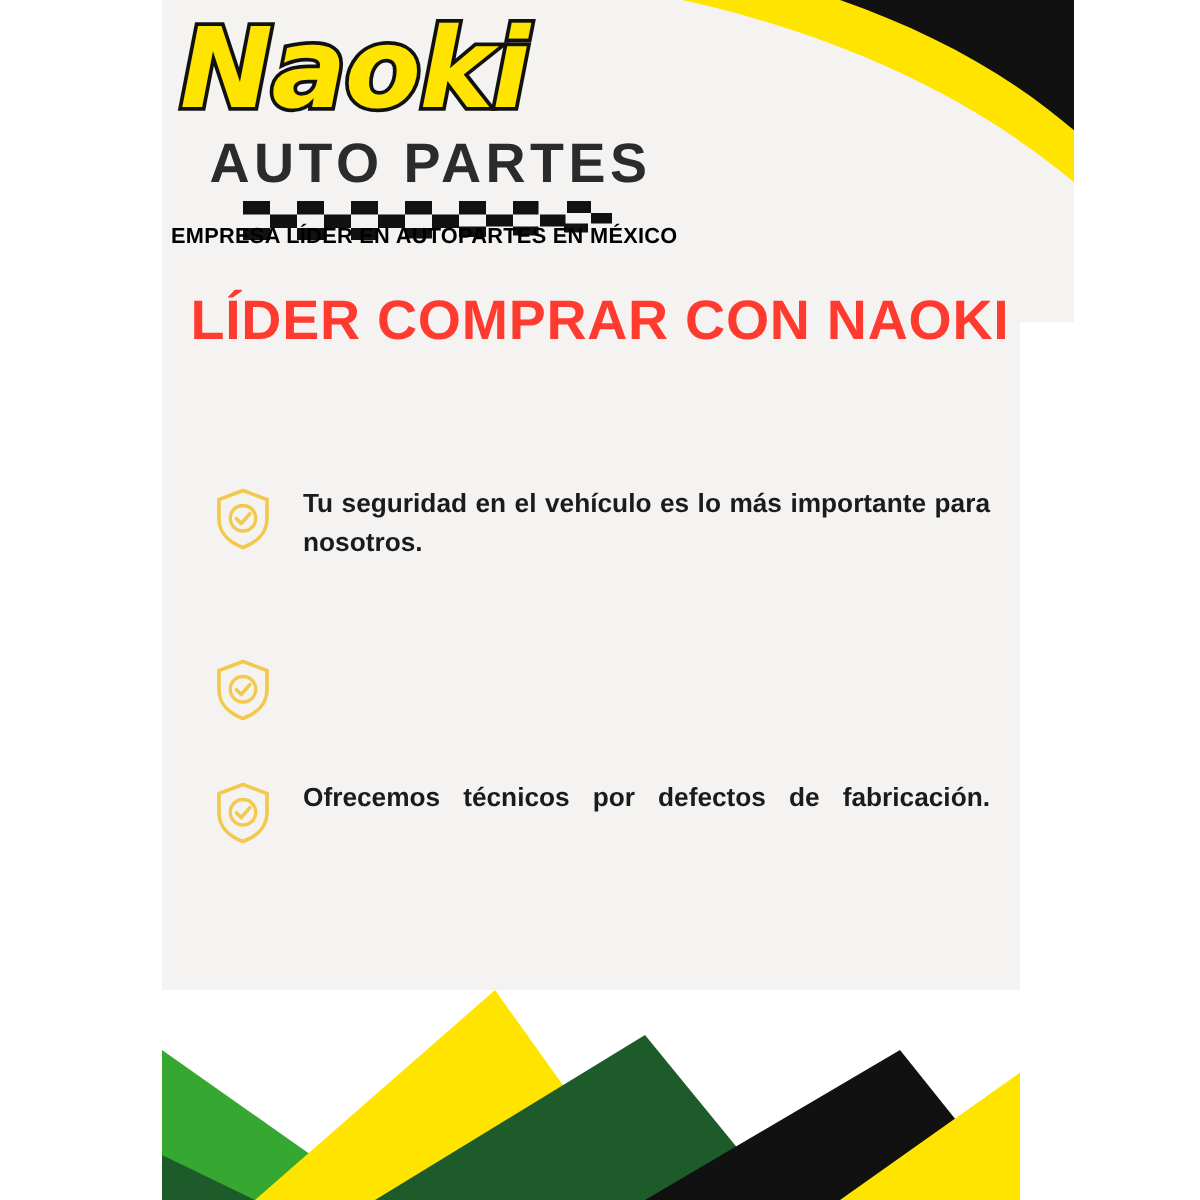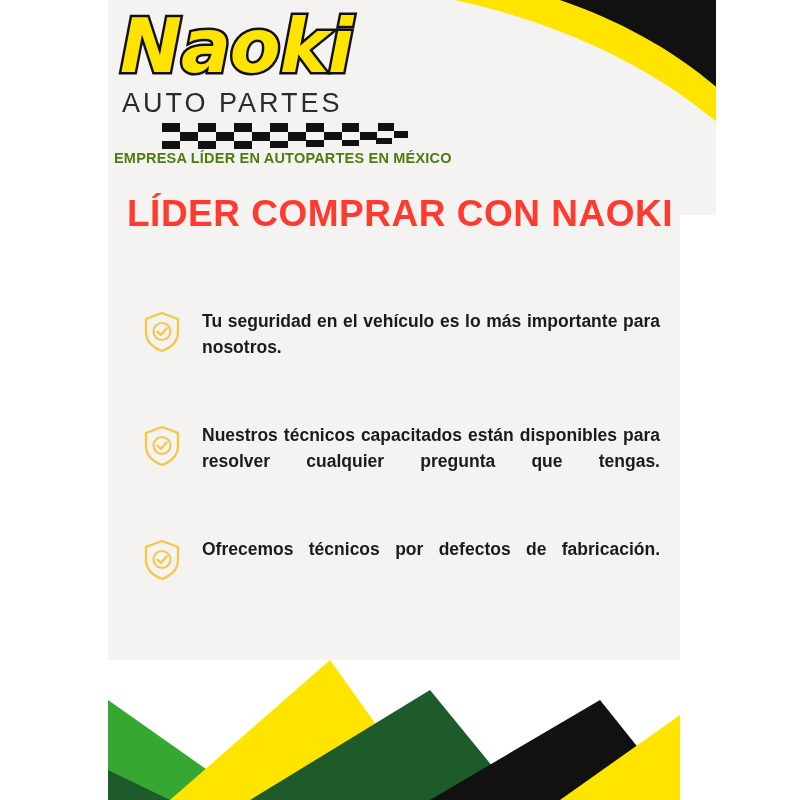--- a/index.html
+++ b/index.html
@@ -52,42 +52,42 @@
     color: #ffe400;
     letter-spacing: -1px;
     -webkit-text-stroke: 5px #111111;
     paint-order: stroke fill;
     margin: 0;
     text-align: left;
     padding-left: 8px;
   }
   .logo-sub {
     font-family: "Liberation Sans", sans-serif;
-    font-weight: normal;
-    font-size: 27px;
+    font-weight: bold;
+    font-size: 37px;
     letter-spacing: 3px;
     color: #2b2b2b;
     margin: 2px 0 0 0;
-    text-align: left;
+    text-align: center;
     padding-left: 10px;
   }
   .checker {
     margin-top: 4px;
     height: 26px;
     width: 250px;
     margin-left: 10px;
   }
   .tagline {
     position: absolute;
     left: 114px;
     top: 150px;
     font-family: "Liberation Sans", sans-serif;
     font-weight: bold;
     font-size: 14.5px;
-    color: #4d7c0f;
+    color: #000000;
     letter-spacing: 0.2px;
     white-space: nowrap;
   }
 
   
   .title {
     position: absolute;
     left: 120px;
     top: 190px;
     width: 560px;
@@ -97,21 +97,21 @@
     font-size: 37px;
     line-height: 47px;
     color: #ff3b30;
     letter-spacing: 0.5px;
   }
 
   
   .benefits {
     position: absolute;
     left: 140px;
-    top: 308px;
+    top: 322px;
     width: 520px;
   }
   .benefit {
     display: flex;
     align-items: flex-start;
     margin-bottom: 36px;
   }
   .benefit .shield {
     flex: 0 0 auto;
     width: 44px;
@@ -211,21 +211,20 @@
       </svg>
       <div class="text">Tu seguridad en el vehículo es lo más importante para nosotros.</div>
     </div>
 
     <div class="benefit">
       <svg class="shield" viewBox="0 0 44 44">
         <path d="M22 3 L38 9 V22 C38 32 30 38 22 41 C14 38 6 32 6 22 V9 Z" fill="none" stroke="#f2c94c" stroke-width="2.4"></path>
         <circle cx="22" cy="21.5" r="8.5" fill="none" stroke="#f2c94c" stroke-width="2.2"></circle>
         <path d="M17.6 21.8 L20.8 25 L26.6 18.4" fill="none" stroke="#f2c94c" stroke-width="2.4" stroke-linecap="round" stroke-linejoin="round"></path>
       </svg>
-      <div class="text">Nuestros técnicos capacitados están disponibles para resolver cualquier pregunta que tengas.</div>
     </div>
 
     <div class="benefit">
       <svg class="shield" viewBox="0 0 44 44">
         <path d="M22 3 L38 9 V22 C38 32 30 38 22 41 C14 38 6 32 6 22 V9 Z" fill="none" stroke="#f2c94c" stroke-width="2.4"></path>
         <circle cx="22" cy="21.5" r="8.5" fill="none" stroke="#f2c94c" stroke-width="2.2"></circle>
         <path d="M17.6 21.8 L20.8 25 L26.6 18.4" fill="none" stroke="#f2c94c" stroke-width="2.4" stroke-linecap="round" stroke-linejoin="round"></path>
       </svg>
       <div class="text">Ofrecemos técnicos por defectos de fabricación.</div>
     </div>

